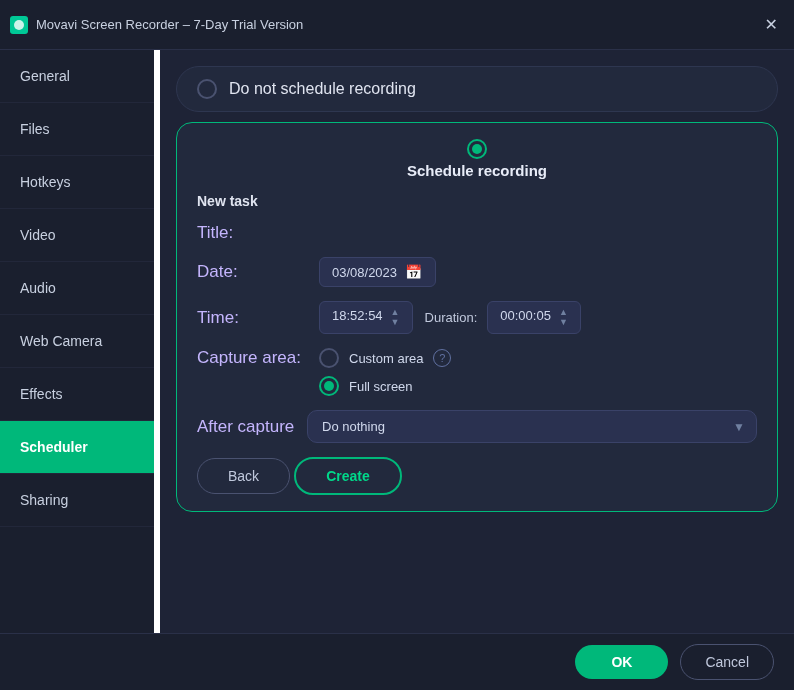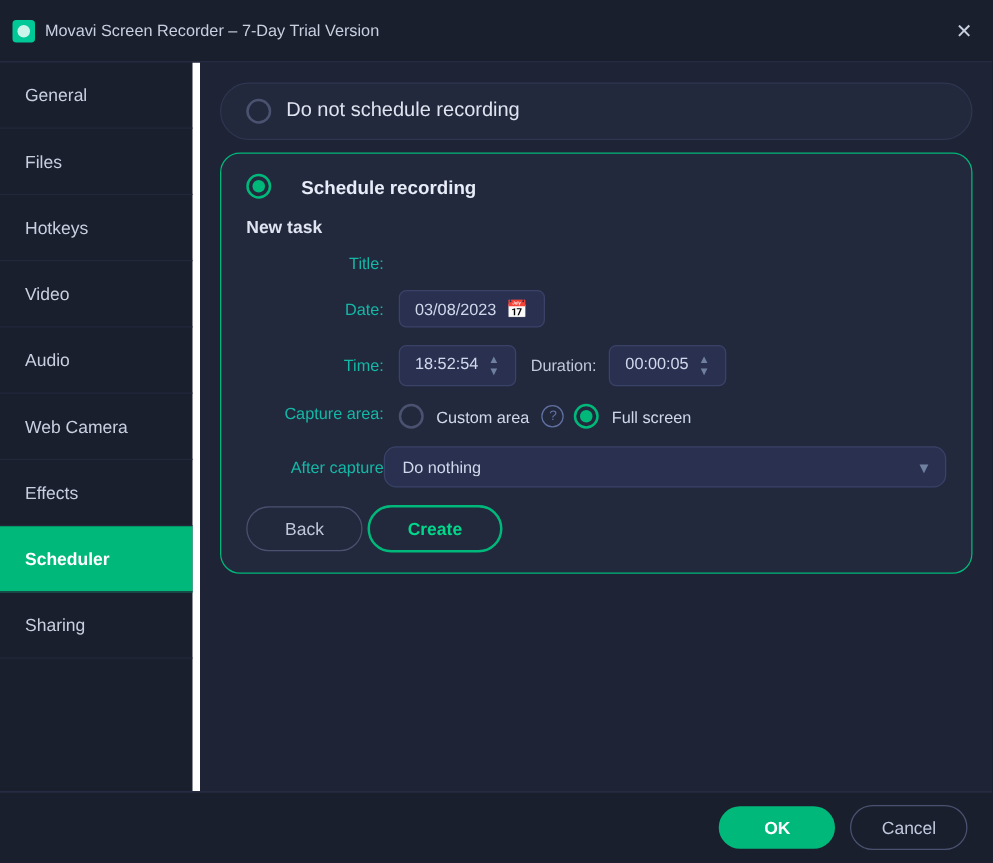--- a/index.html
+++ b/index.html
@@ -130,23 +130,24 @@
 
     
     .schedule-panel {
       background: #22293d;
       border: 1px solid #00b87a;
       border-radius: 16px;
       padding: 16px 20px;
     }
     .schedule-header {
       display: flex;
-      align-items: flex-end;
-      gap: 24px;
+      align-items: center;
+      gap: 3px;
       margin-bottom: 14px;
+      flex-direction: column;
     }
     .schedule-header-title {
       font-size: 15px;
       font-weight: 600;
       color: #e8ecf8;
     }
 
     .new-task-label {
       font-size: 14px;
       font-weight: 600;
@@ -155,24 +156,23 @@
     }
 
     .form-row {
       display: flex;
       align-items: center;
       margin-bottom: 14px;
       gap: 12px;
     }
     .form-label {
       width: 110px;
-      font-size: 13px;
-      color: #14b8a6;
+      font-size: 17px;
+      color: #c4b5fd;
       flex-shrink: 0;
-      text-align: right;
     }
 
     
     .text-input {
       background: transparent;
       border: 1.5px solid #00b87a;
       border-radius: 6px;
       color: #e0e8f8;
       font-size: 13px;
       padding: 7px 12px;
@@ -221,21 +221,21 @@
       gap: 10px;
     }
     .duration-label-text {
       font-size: 13px;
       color: #c0c8dc;
     }
 
     
     .capture-radios {
       display: flex;
-      flex-direction: row;
+      flex-direction: column;
       gap: 8px;
     }
     .radio-row {
       display: flex;
       align-items: center;
       gap: 10px;
       font-size: 13px;
       color: #d0d8ec;
       cursor: pointer;
     }

